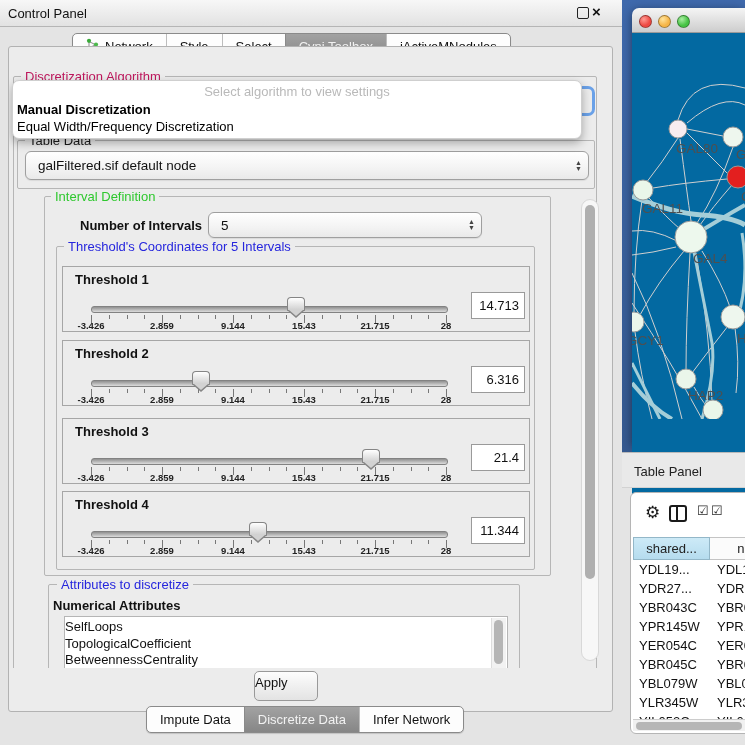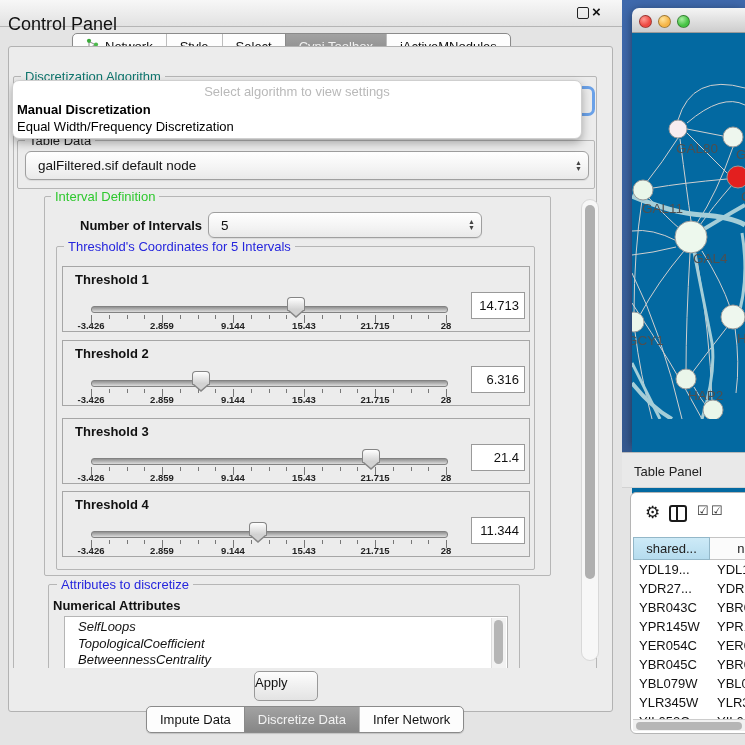--- a/index.html
+++ b/index.html
@@ -1,21 +1,21 @@
 <!DOCTYPE html>
 <html><head>
 <meta charset="utf-8">
 <style>
   html,body{margin:0;padding:0;}
   body{width:745px;height:745px;overflow:hidden;font-family:"Liberation Sans",sans-serif;background:#e4e4e4;position:relative;}
   .abs{position:absolute;}
 
   
   #titlebar{left:0;top:0;width:622px;height:26px;background:linear-gradient(#f7f7f7,#e2e2e2);border-bottom:1px solid #b5b5b5;}
-  #titlebar .title{left:8px;top:14px;font-size:18px;color:#111;}
+  #titlebar .title{left:8px;top:6px;font-size:13px;color:#111;}
   #float-btn{left:577px;top:7px;width:10px;height:10px;border:1.5px solid #222;border-radius:2px;background:transparent;}
   #close-btn{left:592px;top:2px;font-size:15px;font-weight:900;color:#111;line-height:20px;}
 
   
   .segmented{display:flex;height:25px;border:1px solid #8a8a8a;border-radius:5px;overflow:hidden;background:#fdfdfd;box-shadow:0 1px 1px rgba(0,0,0,.15);}
   .segment{display:flex;align-items:center;padding:0 13px;font-size:13px;color:#111;border-left:1px solid #bdbdbd;line-height:25px;white-space:nowrap;}
   .segment:first-child{border-left:none;}
   .segment.selected{background:linear-gradient(#a2a2a2,#868686);color:#f2f2f2;border-left:1px solid #8a8a8a;}
   .segment .mini-icon{margin-right:6px;display:inline-block;}
   #top-tabs{left:72px;top:33px;}
@@ -56,21 +56,21 @@
   .sl-handle .tipf{position:absolute;top:12px;left:1px;width:0;height:0;border-left:7px solid transparent;border-right:7px solid transparent;border-top:6px solid #d2d2d2;}
   .sl-ticks .tick{position:absolute;top:48px;width:1px;height:4px;background:#777;}
   .sl-ticks .tick.major{height:8px;}
   .sl-labels .tick-label{position:absolute;top:53px;width:48px;text-align:center;font-size:9.5px;font-weight:bold;color:#222;}
   .value-box{position:absolute;left:408px;top:25px;width:54px;height:27px;background:#fff;border:1px solid #9a9a9a;box-sizing:border-box;font-size:13px;color:#111;text-align:right;line-height:25px;padding-right:5px;}
 
   
   #numattr-label{left:44px;top:551px;font-size:13px;font-weight:bold;color:#111;}
   #attr-list{left:55px;top:569px;width:444px;height:150px;background:#fff;border:1px solid #b5b5b5;box-sizing:border-box;overflow:hidden;}
   #attr-list .list-inner{position:absolute;left:0;top:2px;right:16px;}
-  .list-item{font-size:13px;color:#111;padding-left:13px;line-height:16.5px;white-space:nowrap;font-style:italic;}
+  .list-item{font-size:13px;color:#111;line-height:16.5px;white-space:nowrap;}
   #attr-vscroll{position:absolute;right:1px;top:1px;width:14px;bottom:1px;background:#f2f2f2;border-left:1px solid #ddd;}
   #attr-vscroll .thumb{position:absolute;left:2px;top:2px;width:9px;height:44px;background:#b5b5b5;border-radius:5px;}
 
   #apply-btn{left:254px;top:671px;width:64px;height:30px;background:linear-gradient(#fdfdfd,#e3e3e3);border:1px solid #999;border-radius:5px;font-size:13px;color:#111;text-align:left;line-height:21px;box-sizing:border-box;z-index:10;}
 
   
   #desktop{left:622px;top:0;width:123px;height:452px;background:linear-gradient(#3f69ac,#35598f);}
   #net-window{left:632px;top:8px;width:113px;height:437px;box-shadow:0 2px 10px rgba(0,0,0,.45);border-radius:7px 7px 0 0;}
   #net-titlebar{left:0;top:0;width:113px;height:25px;background:linear-gradient(#f5f5f5,#cdcdcd);border-bottom:1px solid #9a9a9a;border-radius:7px 0 0 0;box-sizing:border-box;}
   .light{position:absolute;top:7px;width:13px;height:13px;border-radius:50%;border:1px solid rgba(0,0,0,.35);box-sizing:border-box;}
@@ -94,21 +94,21 @@
   .hcell{box-sizing:border-box;height:23px;font-size:13px;color:#222;text-align:center;line-height:21px;}
   #hcell1{width:77px;background:linear-gradient(#cdeaf7,#b5dcee);border:1px solid #93b7c8;}
   #hcell2{width:70px;background:#fbfbfb;border:1px solid #c4c4c4;border-left:none;}
   #table-body{position:absolute;left:2px;top:67px;width:158px;}
   .trow{display:flex;height:19px;align-items:center;}
   .tc1{width:76px;padding-left:6px;font-size:13px;color:#111;white-space:nowrap;overflow:hidden;}
   .tc2{width:76px;padding-left:4px;font-size:13px;color:#111;white-space:nowrap;}
   #tp-hscroll{left:2px;top:226px;width:156px;height:12px;background:#f1f1f1;border-top:1px solid #ccc;box-sizing:border-box;z-index:5;}
   #tp-hscroll .thumb{position:absolute;left:3px;top:2px;width:106px;height:8px;background:#b6b6b6;border-radius:4px;}
 
-  .legend-gray{color:#0f766e;} .legend-dark{color:#1a1a1a;} .legend-green{color:#2ec82e;} .legend-blue{color:#2626dd;}
+  .legend-gray{color:#be185d;} .legend-dark{color:#1a1a1a;} .legend-green{color:#2ec82e;} .legend-blue{color:#2626dd;}
 </style>
 </head>
 <body>
 
 <div id="titlebar" class="abs">
   <div class="abs title">Control Panel</div>
   <div id="float-btn" class="abs"></div>
   <div id="close-btn" class="abs">×</div>
 </div>
 

